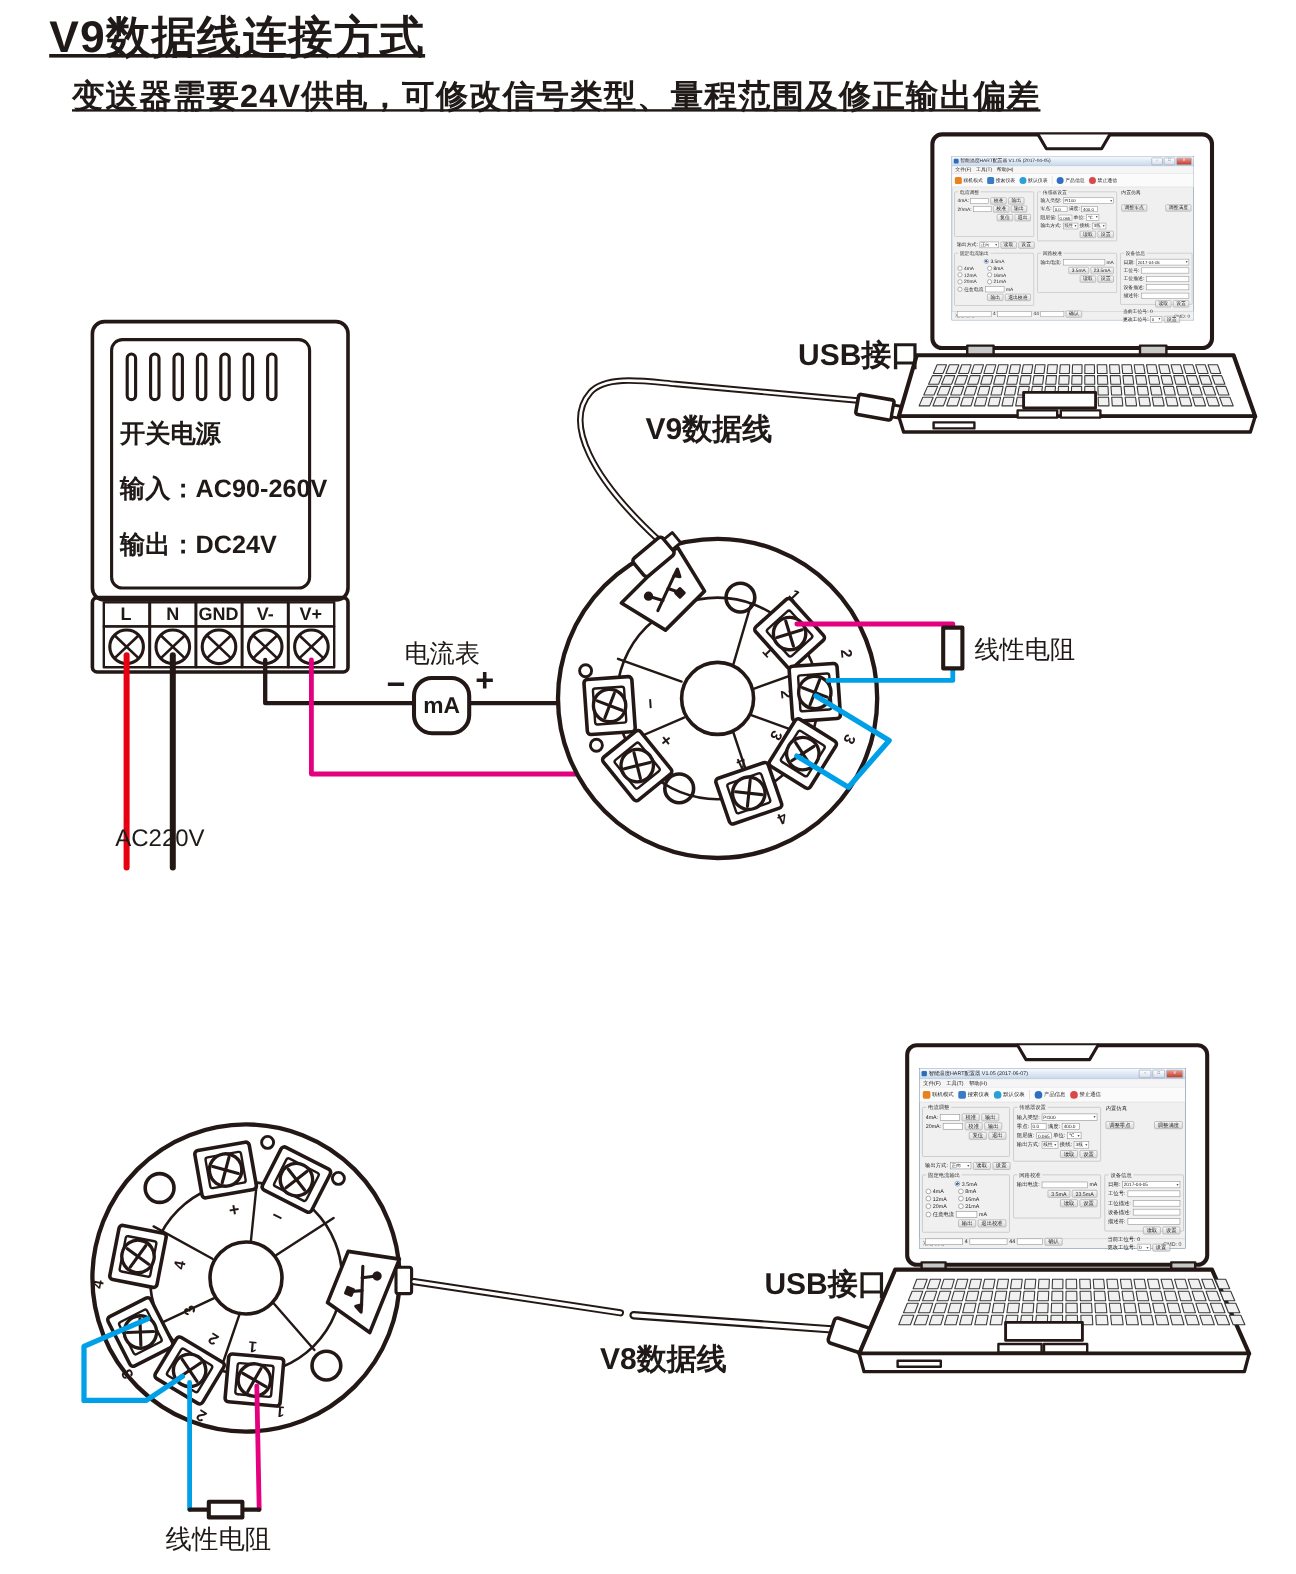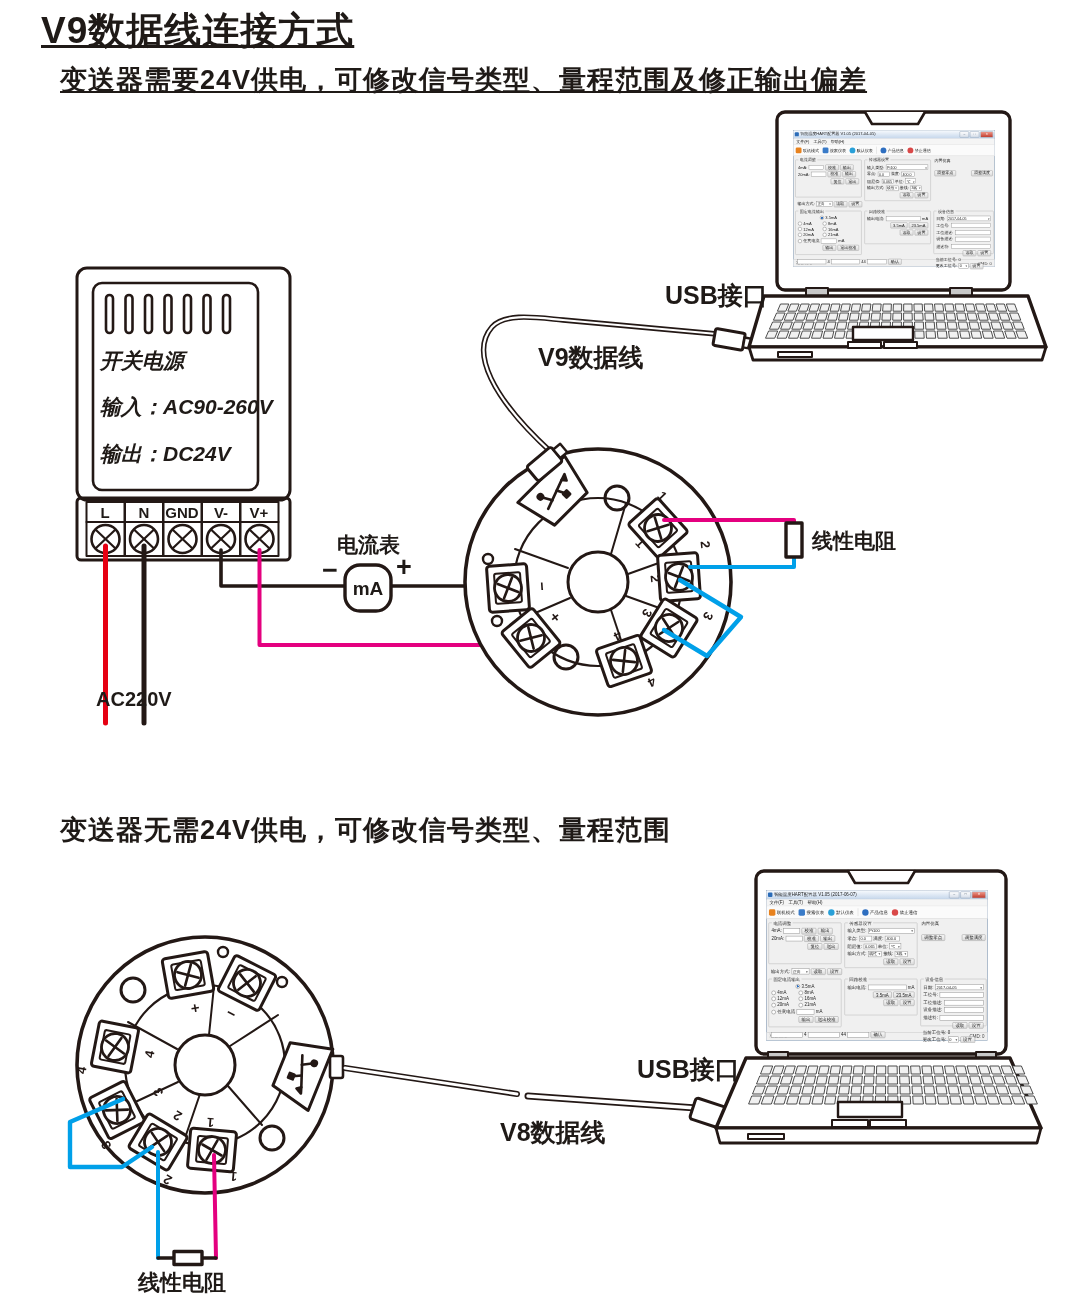--- a/index.html
+++ b/index.html
@@ -4,22 +4,22 @@
 <style>
   html,body{margin:0;padding:0;background:#fff;}
   #stage{position:relative;width:1080px;height:1312px;background:#fff;overflow:hidden;
          font-family:"Liberation Sans","DejaVu Sans",sans-serif;color:#1a1a1a;}
   #art{position:absolute;left:0;top:0;}
   #art *{vector-effect:none;}
   .lbl{position:absolute;white-space:nowrap;color:#1f1a17;}
   .h1{font-size:37px;font-weight:700;letter-spacing:1px;}
   .h2{font-size:27px;font-weight:700;letter-spacing:1px;}
   .anno{font-size:25px;font-weight:700;}
-  .anno-s{font-size:21px;font-weight:700;}
-  .psu-t{font-size:21px;font-weight:700;font-style:italic;}
+  .anno-s{font-size:21px;font-weight:400;}
+  .psu-t{font-size:21px;font-weight:700;}
   .term-lbl{font-size:15px;font-weight:700;transform:translateX(-50%);}
   .sign{font-size:27px;font-weight:700;}
   .ma{font-size:19px;font-weight:700;transform:translate(-50%,-50%);}
   svg text{font-family:"Liberation Sans","DejaVu Sans",sans-serif;font-weight:700;
            fill:#231815;stroke:none;text-anchor:middle;}
 
   
   .winmount{position:absolute;transform-origin:0 0;}
   .appwin{width:450px;height:305px;background:#f0f0f0;border:1px solid #6d89a8;
           box-sizing:border-box;display:flex;flex-direction:column;font-size:9px;color:#222;}
@@ -486,21 +486,20 @@
 
 <div class="lbl anno-s" style="left:337px;top:531px;">电流表</div>
 <div class="lbl sign" style="left:322px;top:555px;">−</div>
 <div class="lbl sign" style="left:396px;top:552px;">+</div>
 <div class="lbl ma" style="left:368px;top:589px;">mA</div>
 
 <div class="lbl anno" style="left:665px;top:279px;">USB接口</div>
 <div class="lbl anno" style="left:538px;top:341px;">V9数据线</div>
 <div class="lbl anno-s" style="left:812px;top:527px;">线性电阻</div>
 
-<div class="lbl h2" style="left:60px;top:812px;">变送器无需24V供电，可修改信号类型、量程范围</div>
 
 <div class="lbl anno" style="left:637px;top:1053px;">USB接口</div>
 <div class="lbl anno" style="left:500px;top:1116px;">V8数据线</div>
 <div class="lbl anno-s" style="left:138px;top:1268px;font-size:22px;">线性电阻</div>
 
 <div class="winmount" style="left:793px;top:130px;transform:scale(0.4489);">
   <div class="appwin">
     <div class="titlebar">
       <span class="title-ico"></span>
       <span class="title-txt">智能温度HART配置器 V1.05 (2017-04-05)</span>

